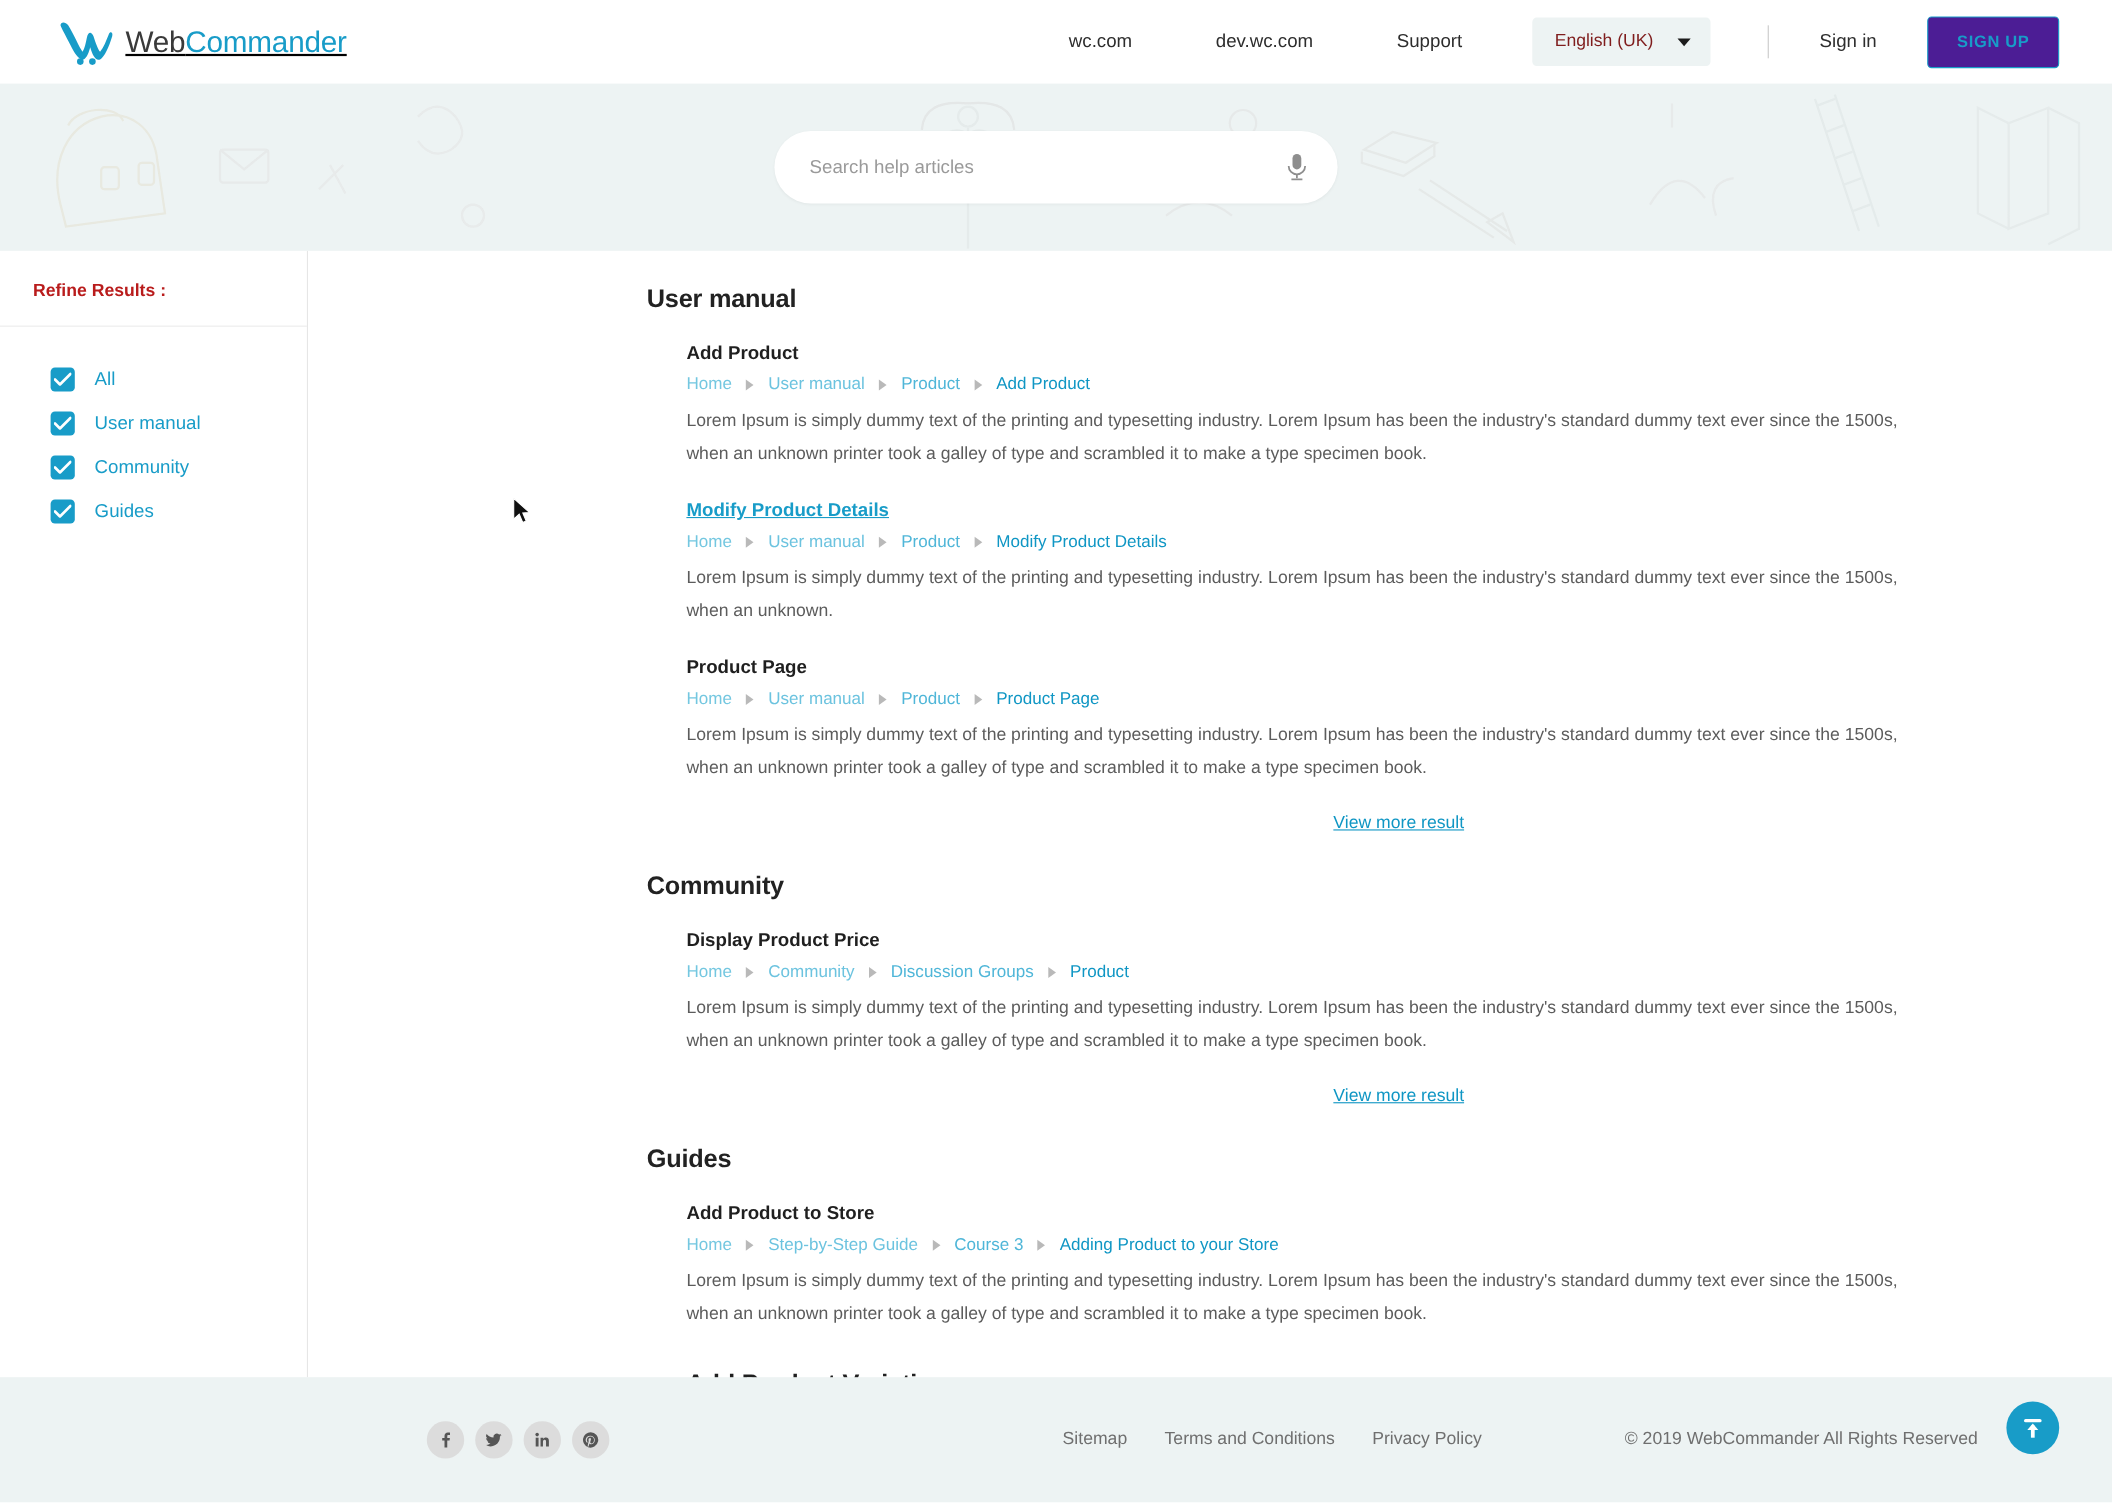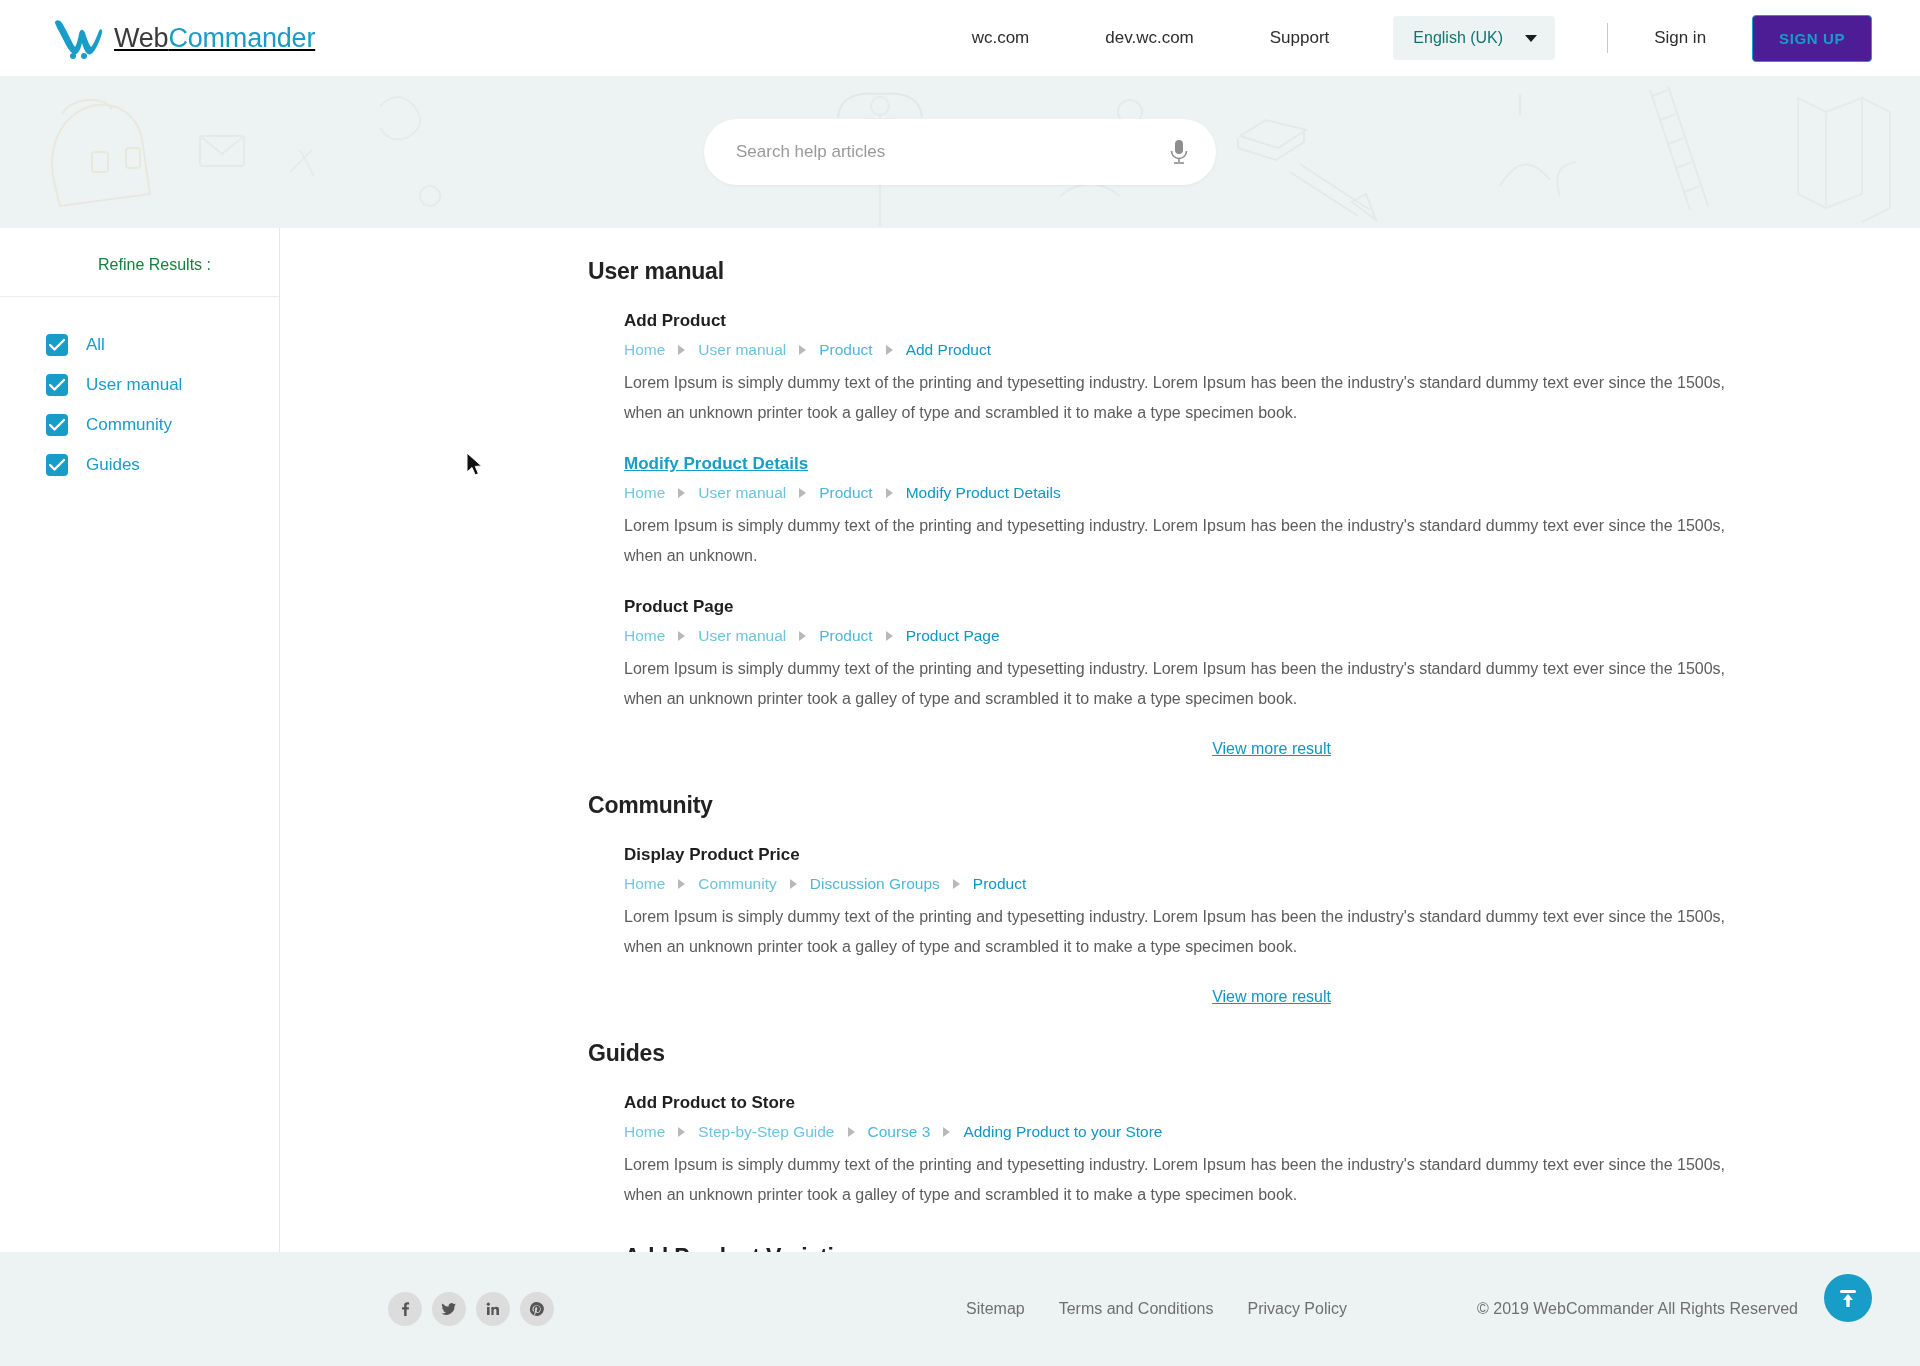--- a/index.html
+++ b/index.html
@@ -29,21 +29,21 @@
 
   .topnav { margin-left: auto; display: flex; align-items: center; gap: 20px; }
   .topnav a.navlink {
     color: #2d2d2d; text-decoration: none; font-size: 17px;
     padding: 0 28px; white-space: nowrap;
   }
   .lang-select {
     display: flex; align-items: center; gap: 22px;
     background: #edf3f3; border-radius: 4px;
     height: 44px; padding: 0 18px 0 20px;
-    margin-left: 16px; font-size: 16px; color: #0f766e;
+    margin-left: 16px; font-size: 16px; color: #7f1d1d;
     white-space: nowrap;
   }
   .caret {
     width: 0; height: 0;
     border-left: 6px solid transparent; border-right: 6px solid transparent;
     border-top: 7px solid #1c1c1c;
   }
   .vdiv { width: 1px; height: 30px; background: #c9c9c9; margin: 0 26px 0 32px; }
   .signin { color: #2d2d2d; text-decoration: none; font-size: 17px; white-space: nowrap; }
   .signup {
@@ -79,23 +79,22 @@
   
   .body-wrap { display: flex; height: 1024px; background: #fff; }
 
   .sidebar {
     width: 280px; flex: 0 0 280px;
     border-right: 1px solid #e6e6e6;
     background: #fff;
   }
   .refine-title {
     padding: 28px 0 22px 30px;
-    font-size: 16px; color: #15803d; font-weight: 400;
+    font-size: 16px; color: #b91c1c; font-weight: 700;
     border-bottom: 1px solid #ececec;
-    text-align: center;
   }
   .filters { padding: 28px 0 0 36px; margin-left: 10px; }
   .filter-row {
     display: flex; align-items: center; gap: 18px;
     height: 40px; cursor: pointer;
   }
   .cbx {
     width: 22px; height: 22px; border-radius: 4px;
     background: #189cc8; position: relative; flex: 0 0 22px;
   }

